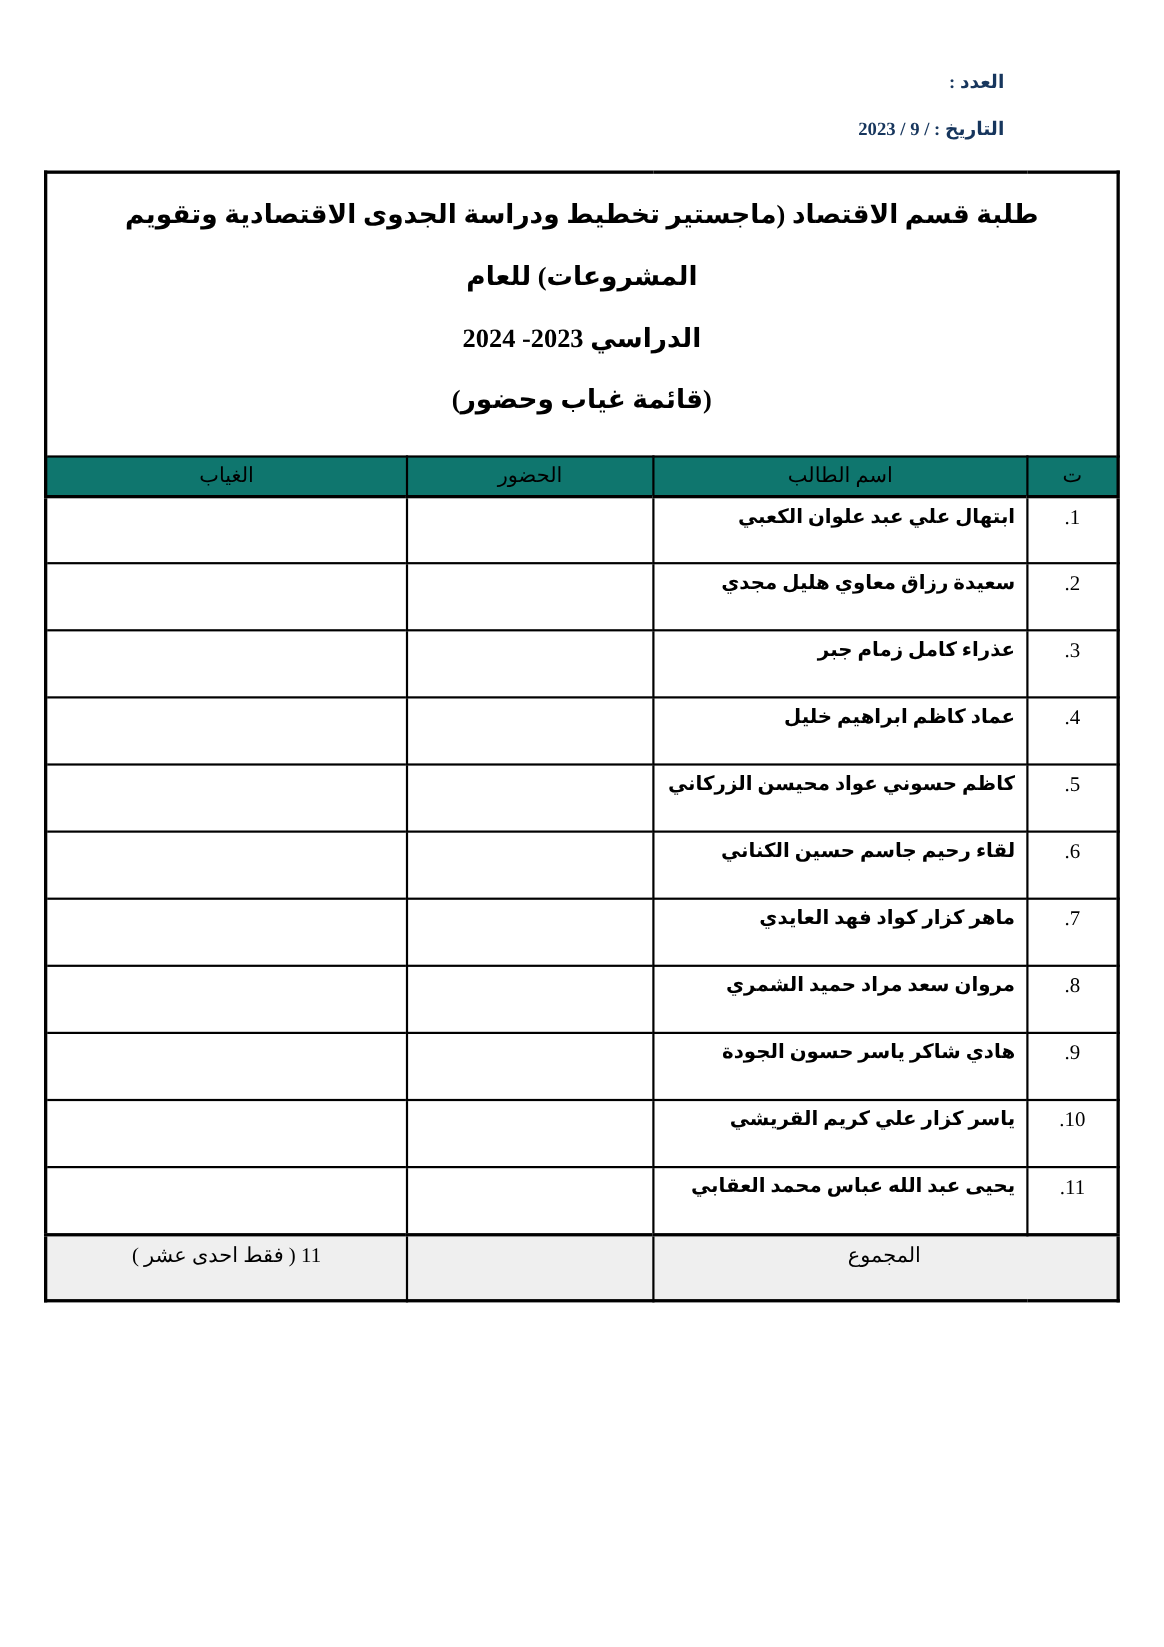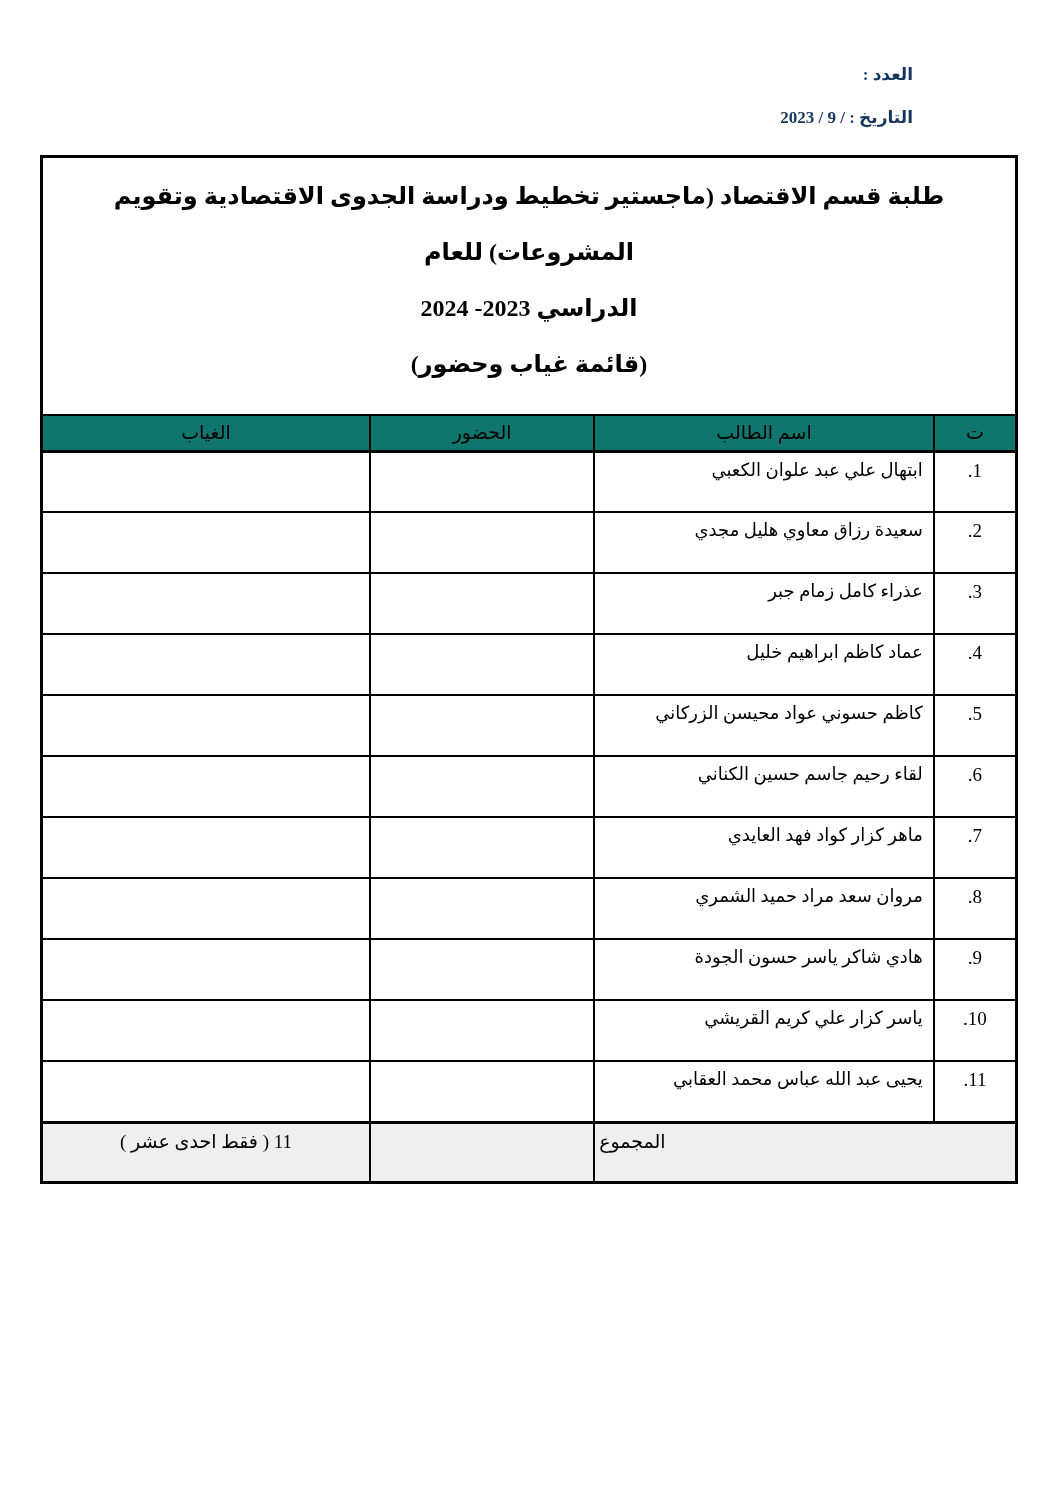--- a/index.html
+++ b/index.html
@@ -54,32 +54,32 @@
     padding: 2px 4px;
   }
   tr.body-row td { height: 61px; }
   td.no-cell {
     text-align: center;
     font-size: 19px;
     padding-top: 7px;
   }
   td.name-cell {
     text-align: right;
-    font-weight: normal;
+    font-weight: bold;
     font-size: 18px;
     padding: 6px 10px 0 4px;
     white-space: nowrap;
   }
   tr.total-row td {
     background: #EFEFEF;
     height: 60px;
     border-top: 3px solid #000;
     font-size: 19px;
   }
-  td.total-label-cell { text-align: left; padding: 6px 6px 0 4px; margin-top: 48px; }
+  td.total-label-cell { text-align: center; padding: 6px 6px 0 4px; margin-top: 48px; }
   td.total-empty-cell {}
   td.total-value-cell { text-align: center; padding-top: 6px; }
 
   
   table.sheet { border: 3px solid #000; }
 </style>
 </head>
 <body>
 
 <div class="page">

